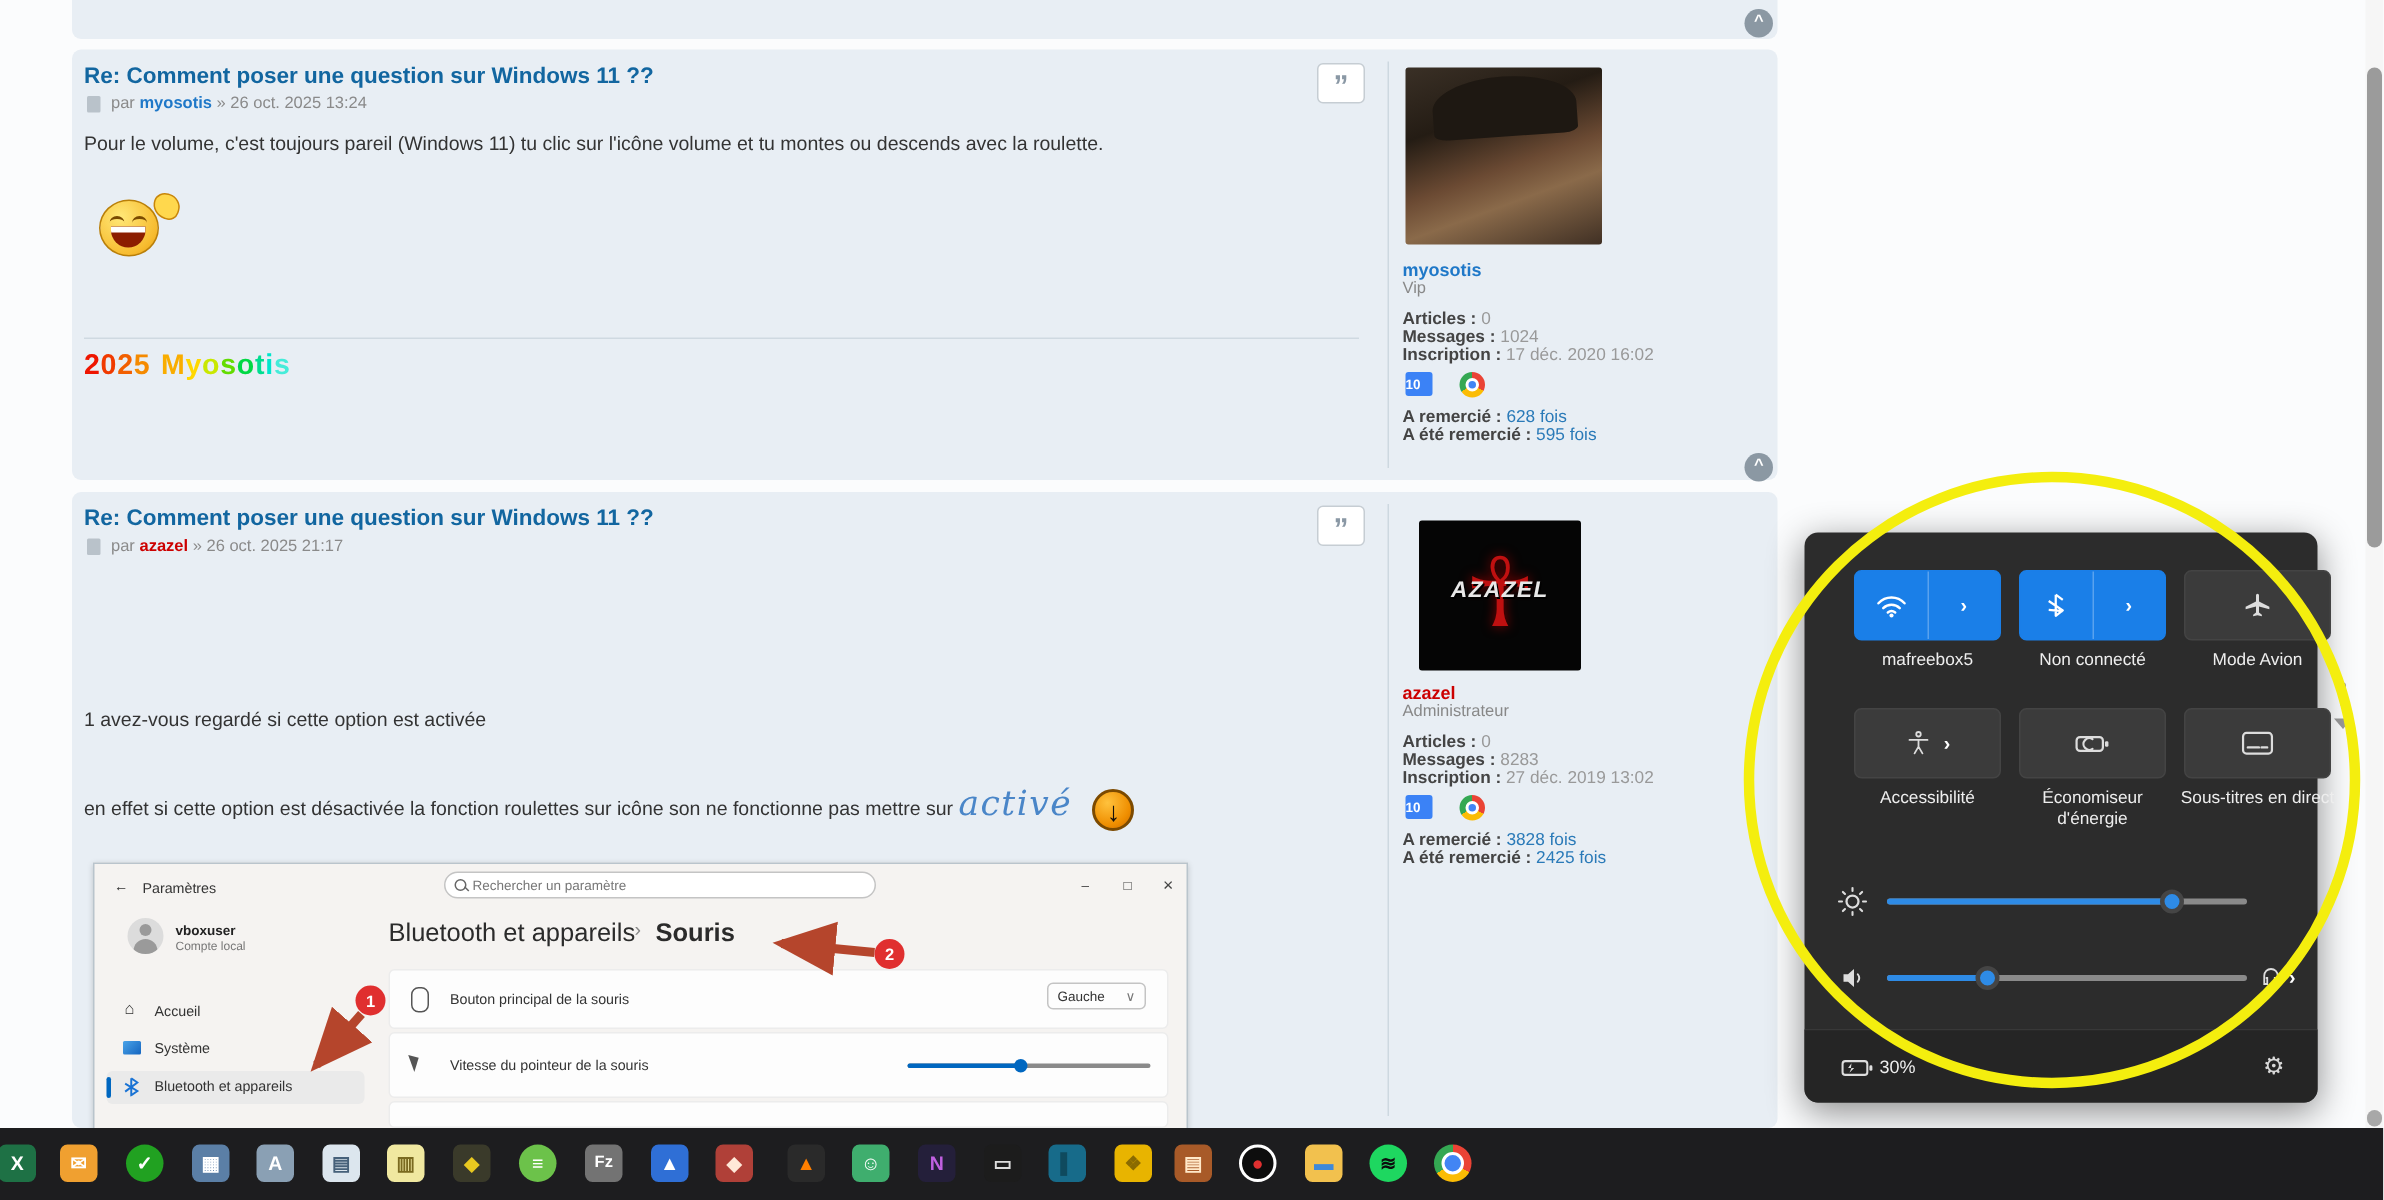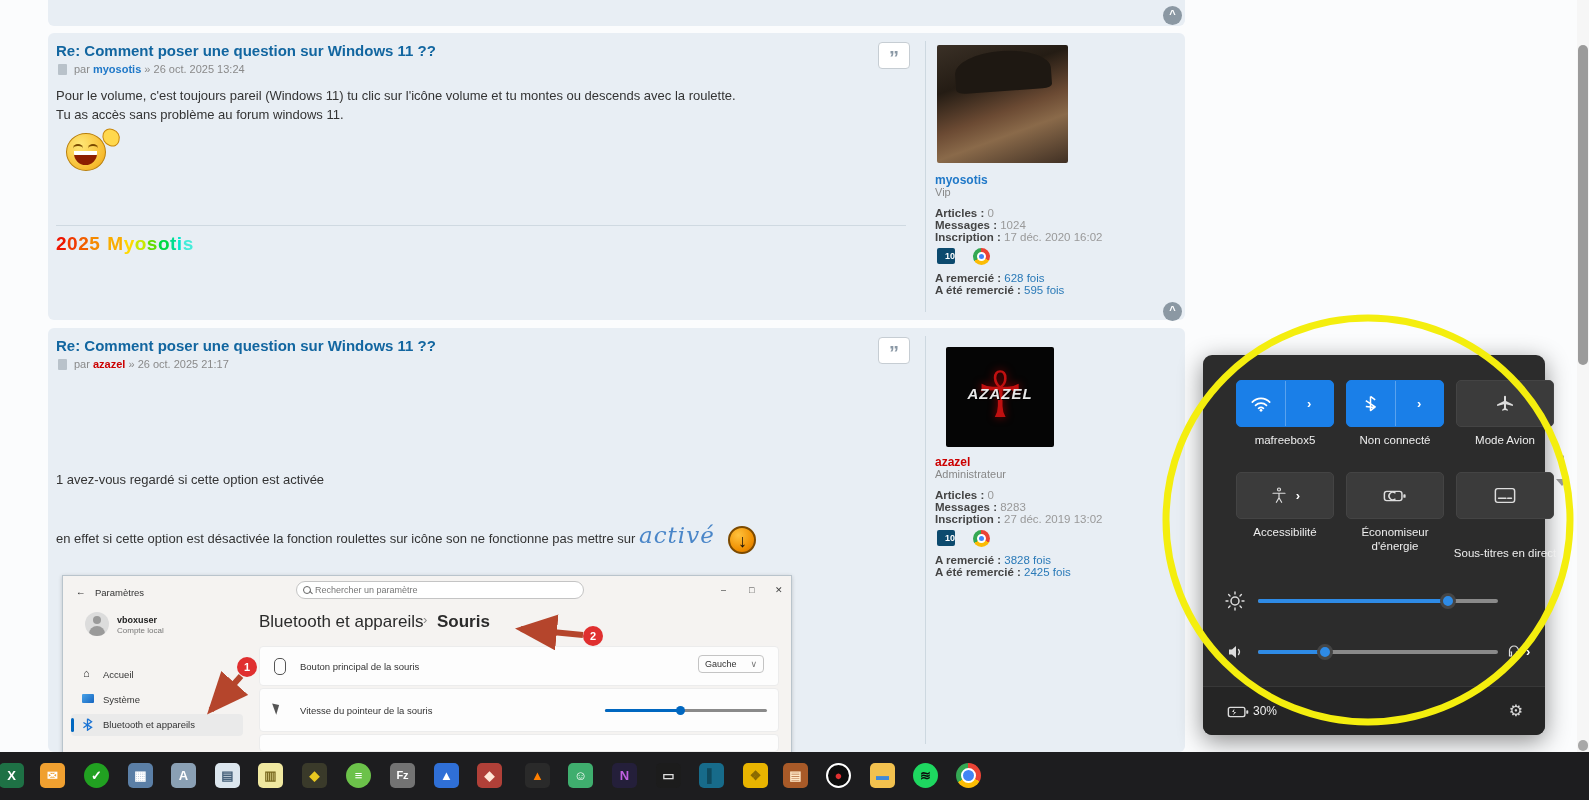--- a/index.html
+++ b/index.html
@@ -14,21 +14,21 @@
   .body-text{position:absolute;font-size:13px;color:#333;line-height:19px;}
   .vdiv{position:absolute;width:1px;background:#cdd8e0;}
   .profile-name{position:absolute;font-size:12px;font-weight:bold;}
   .profile-rank{position:absolute;font-size:11px;color:#888;}
   .stat{position:absolute;font-size:11.5px;color:#999;}
   .stat b{color:#444;font-weight:bold;}
   .stat .lnk{color:#2a7ab8;}
   .upbtn{position:absolute;width:19px;height:19px;border-radius:50%;background:#8b98a3;color:#fff;text-align:center;line-height:17px;font-size:11px;font-weight:bold;cursor:pointer;}
   .sigline{position:absolute;height:1px;background:#cfd9e1;}
   .sig{position:absolute;font-size:19px;font-weight:bold;letter-spacing:.5px;}
-  .os-ico{position:absolute;width:18px;height:16px;border-radius:2px;background:#0c4a6e;color:#fff;font-size:9px;font-weight:bold;text-align:right;line-height:16px;}
+  .os-ico{position:absolute;width:18px;height:16px;border-radius:2px;background:#3b82f6;color:#fff;font-size:9px;font-weight:bold;text-align:left;line-height:16px;}
   .chrome-mini{position:absolute;width:17px;height:17px;border-radius:50%;background:conic-gradient(#ea4335 0 33%,#fbbc05 33% 66%,#34a853 66% 100%);}
   .chrome-mini:after{content:"";position:absolute;left:4px;top:4px;width:9px;height:9px;border-radius:50%;background:#4285f4;border:2px solid #fff;box-sizing:border-box;}
   
   .smiley{position:absolute;width:56px;height:42px;}
   .sm-face{position:absolute;left:0;top:4px;width:38px;height:36px;border-radius:50%;background:radial-gradient(circle at 35% 30%,#ffe878,#f7bc30 70%,#e89c10);border:1px solid #b97f09;}
   .sm-eye{position:absolute;width:10px;height:7px;border-top:2.5px solid #7a4a00;border-radius:50%;}
   .sm-mouth{position:absolute;left:7px;top:17px;width:23px;height:14px;background:#8c1e00;border-radius:0 0 22px 22px;overflow:hidden;}
   .sm-teeth{position:absolute;left:0;top:0;width:100%;height:4px;background:#fff;}
   .sm-hand{position:absolute;right:2px;top:0;width:16px;height:15px;background:#ffd84d;border:1px solid #c8860a;border-radius:45% 55% 40% 60%;transform:rotate(18deg);}
   
@@ -100,21 +100,20 @@
     <div class="pageicon" style="left:10px;top:31px;"></div>
     <div class="byline" style="left:26px;top:30px;">
       <span>par</span>
       <b style="color: rgb(31, 120, 200);">myosotis</b>
       <span>»</span>
       <span>26 oct. 2025 13:24</span>
     </div>
     <div class="quote-btn" style="left:830px;top:9px;">”</div>
 
     <div class="body-text" style="left:8px;top:53px;width:850px;">Pour le volume, c'est toujours pareil (Windows 11) tu clic sur l'icône volume et tu montes ou descends avec la roulette.</div>
-    <div class="body-text" style="left:8px;top:72px;width:850px;">Tu as accès sans problème au forum windows 11.</div>
 
     <div class="smiley" style="left:18px;top:96px;">
       <div class="sm-hand"></div>
       <div class="sm-face">
         <div class="sm-eye" style="left:6px;top:10px;"></div>
         <div class="sm-eye" style="left:21px;top:10px;"></div>
         <div class="sm-mouth">
             <div class="sm-teeth"></div>
           </div>
       </div>
@@ -301,21 +300,21 @@
         </svg>
     </div>
     <div class="tile" style="left:253px;top:117px;">
       <svg width="22" height="17" viewBox="0 0 24 18">
           <rect x="1.5" y="1.5" width="21" height="15" rx="2.5" fill="none" stroke="#ddd" stroke-width="1.6"></rect>
           <path d="M5 12h8M15 12h4" stroke="#ddd" stroke-width="1.8" stroke-linecap="round"></path>
         </svg>
     </div>
     <div class="tile-label" style="left:27px;top:170px;">Accessibilité</div>
     <div class="tile-label" style="left:137px;top:170px;">Économiseur d'énergie</div>
-    <div class="tile-label" style="left:247px;top:170px;margin-top:21px;">Sous-titres en direct</div>
+    <div class="tile-label" style="left:247px;top:170px;">Sous-titres en direct</div>
 
     <svg width="20" height="20" viewBox="0 0 20 20" style="position:absolute;left:22px;top:236px;">
         <circle cx="10" cy="10" r="4" fill="none" stroke="#ddd" stroke-width="1.5"></circle>
         <g stroke="#ddd" stroke-width="1.4" stroke-linecap="round">
           <line x1="10" y1="1" x2="10" y2="3"></line>
           <line x1="10" y1="17" x2="10" y2="19"></line>
           <line x1="1" y1="10" x2="3" y2="10"></line>
           <line x1="17" y1="10" x2="19" y2="10"></line>
           <line x1="3.6" y1="3.6" x2="5" y2="5"></line>
           <line x1="15" y1="15" x2="16.4" y2="16.4"></line>

